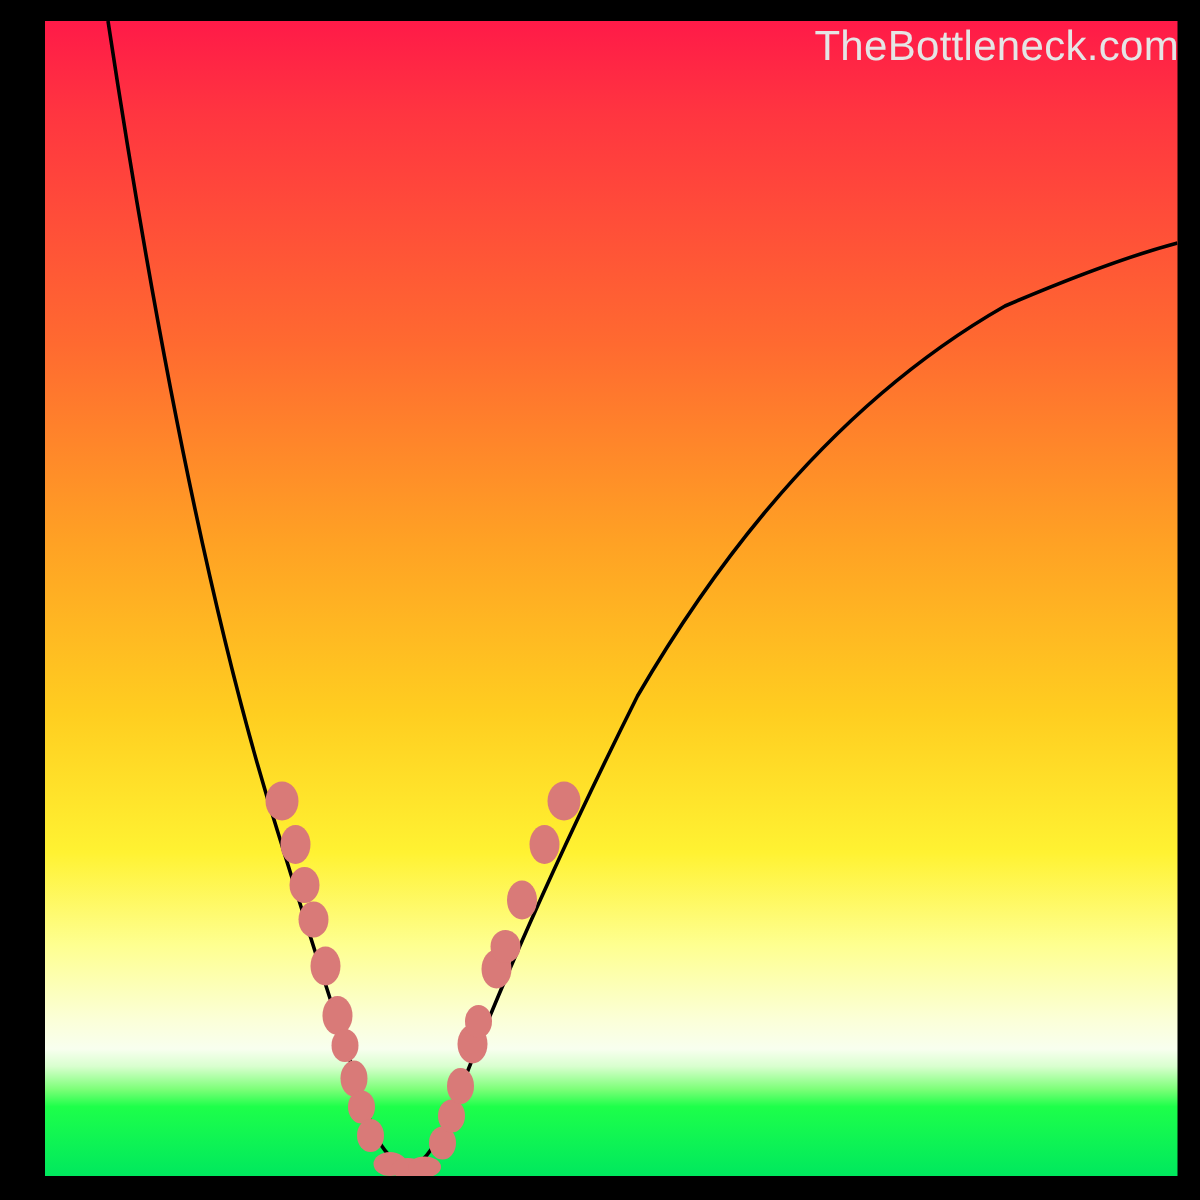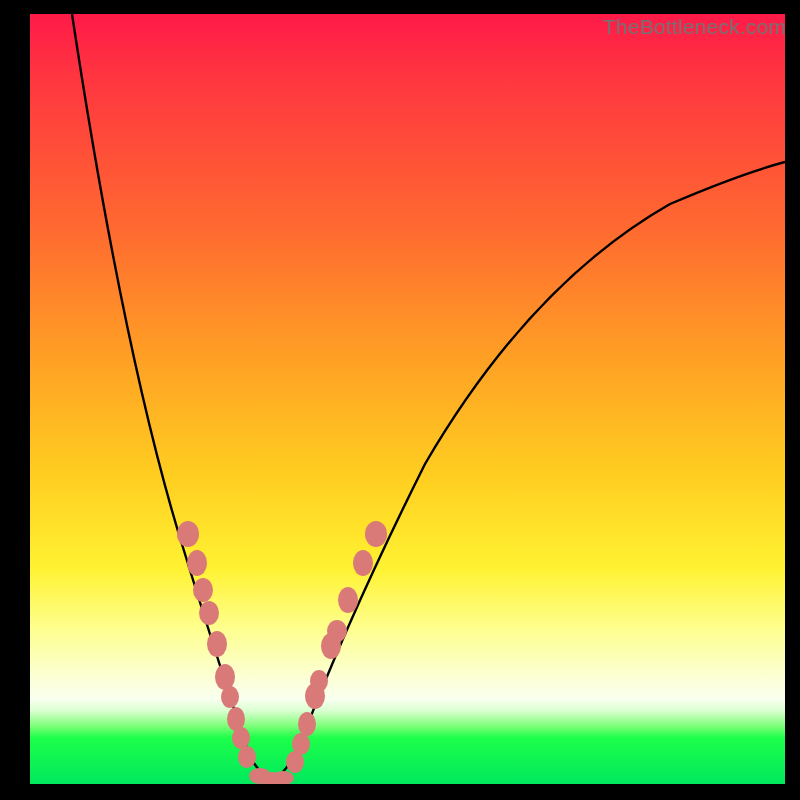--- a/index.html
+++ b/index.html
@@ -40,22 +40,22 @@
       #d9ffcf 90.5%,
       #7cff78 92.5%,
       #1dff4a 94%,
       #00e85e 100%
     );
   }
   .watermark {
     position: absolute;
     top: 15px;
     right: 14px;
-    color: #737373;
-    font-size: 21px;
+    color: #e5e5e5;
+    font-size: 28px;
     font-weight: 500;
     letter-spacing: 0.2px;
     user-select: none;
   }
   svg.curves {
     position: absolute;
     top: 0;
     left: 0;
   }
 </style>

